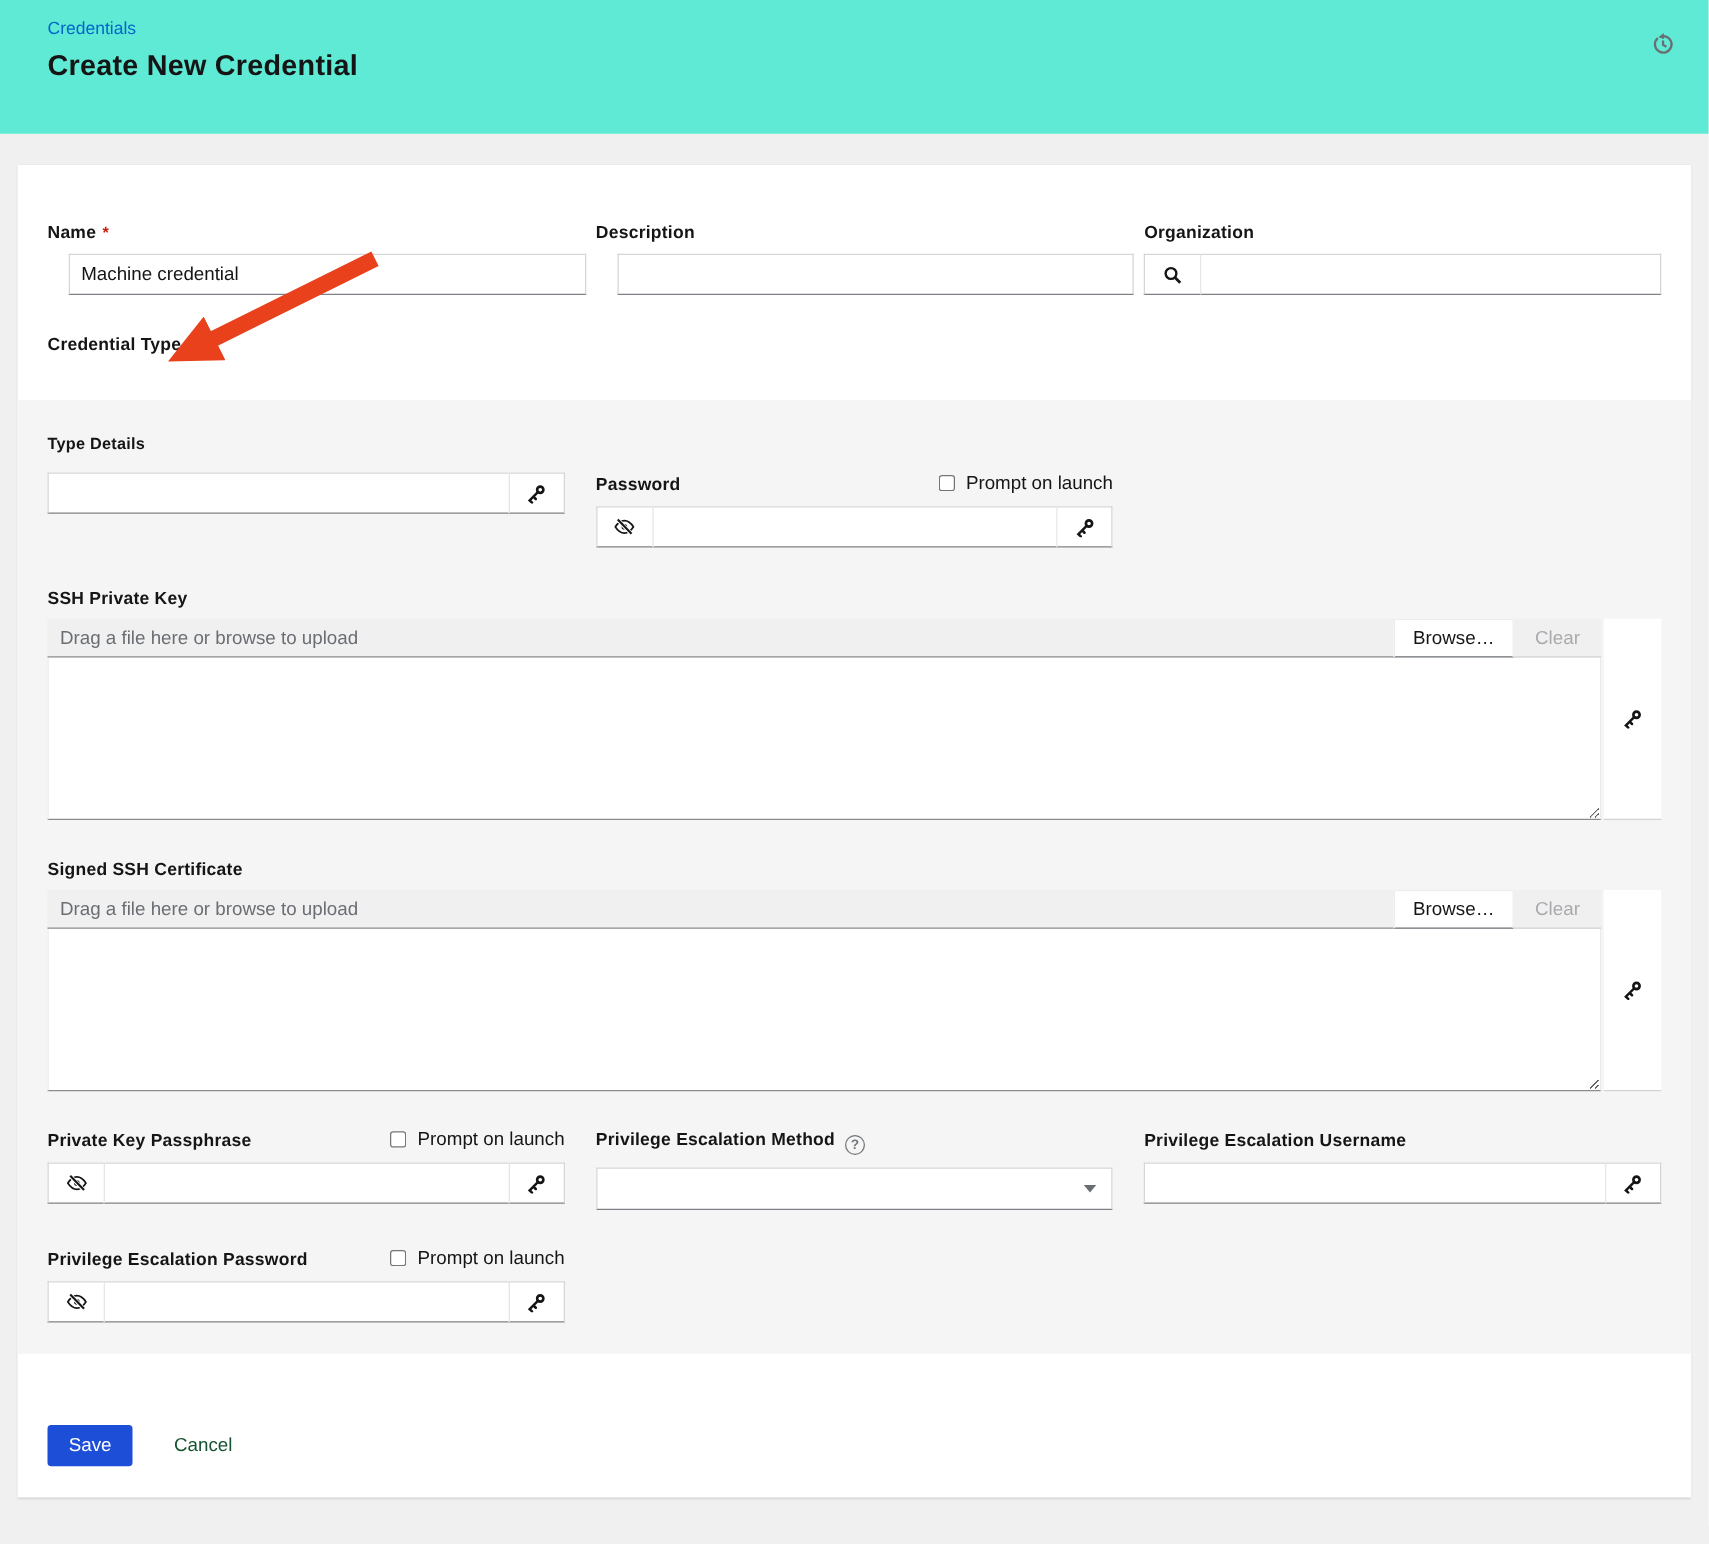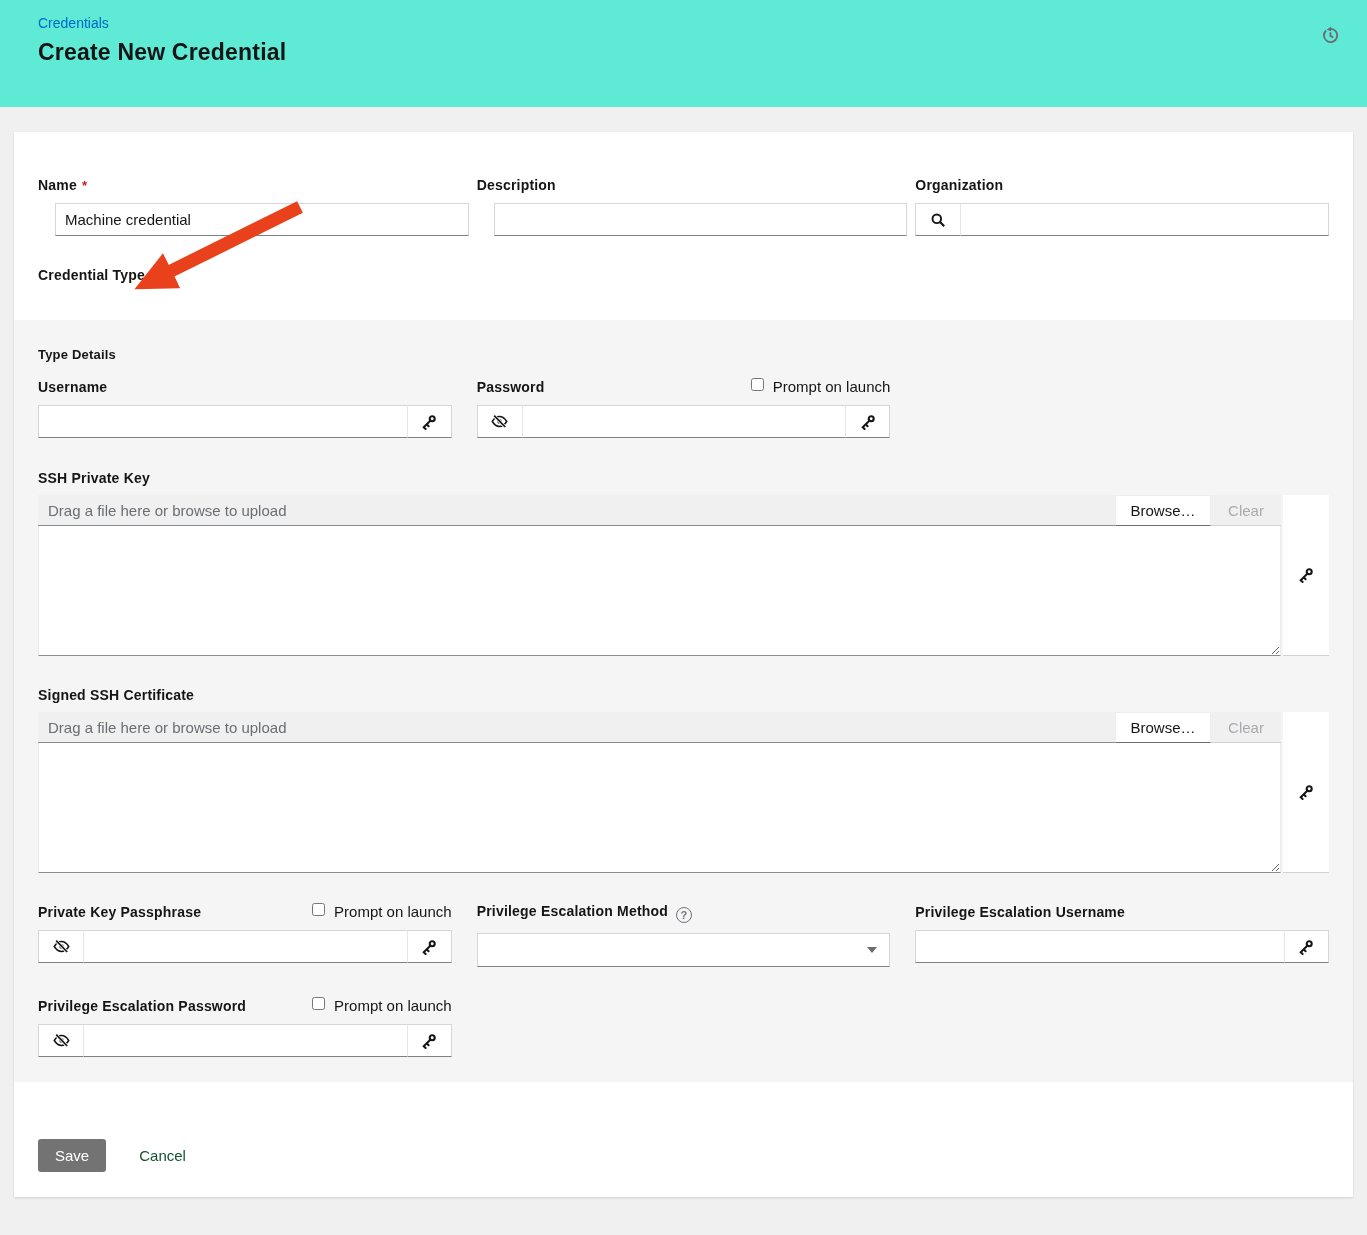--- a/index.html
+++ b/index.html
@@ -21,21 +21,21 @@
   .page-content { background:#f0f0f0; padding:25px 14px 16px; min-height:1147px; }
   .card { background:#fff; box-shadow:0 1px 2px rgba(3,3,3,.12), 0 0 1px rgba(3,3,3,.06); }
   .section-basic { padding:44px 24px 27px; }
   .grid3 { display:grid; grid-template-columns:repeat(3,1fr); column-gap:25px; row-gap:30px; }
   .field-label-row { display:flex; justify-content:space-between; align-items:center; min-height:17px; margin-bottom:10px; }
   .field-label { font-size:14px; font-weight:700; letter-spacing:.2px; }
   .req { color:#c9190b; font-weight:700; margin-left:5px; font-size:13px; }
   .help-icon { display:inline-flex; width:16px; height:16px; border:1px solid #72767b; border-radius:50%;
     color:#72767b; font-size:11px; align-items:center; justify-content:center; margin-left:8px;
     font-weight:700; vertical-align:-3px; cursor:pointer; }
-  .prompt { display:flex; gap:9px; font-size:15px; font-weight:400; }
+  .prompt { display:flex; align-items:center; gap:9px; font-size:15px; font-weight:400; }
   .prompt input[type=checkbox]{ width:13px; height:13px; cursor:pointer; }
   
   .pf-input {
     width:100%; height:33px; background:#fff; padding:0 9px; font-size:15px; color:#151515;
     font-family:inherit; border:1px solid #d6d6d6; border-bottom-color:#7d8084; outline:none;margin-left:17px;
   }
   .pf-select {
     width:100%; height:34px; background:#fff; border:1px solid #d6d6d6; border-bottom-color:#7d8084;
     display:flex; align-items:center; justify-content:space-between; padding:0 12px; font-size:15px; cursor:pointer;
   }
@@ -62,21 +62,21 @@
   .up-textarea { display:block; width:100%; height:130px; resize:both; background:#fff;
     border:1px solid #ebebeb; border-top:none; border-bottom-color:#8a8d90; font-family:"Liberation Mono","DejaVu Sans Mono",monospace; font-size:13px; padding:6px 9px; outline:none; }
   .key-col { width:46px; margin-left:2px; background:#fff; border-bottom:1px solid #d2d2d2;
     display:flex; align-items:center; justify-content:center; cursor:pointer; }
   
   .section-type { background:#f5f5f5; padding:27px 24px 25px; }
   .type-heading { font-size:13px; font-weight:700; margin-bottom:16px; letter-spacing:.2px; }
   .row-gap { margin-bottom:31px; }
   
   .section-actions { padding:57px 24px 25px; display:flex; align-items:center; gap:33px; }
-  .save-btn { background:#737373; color:#fff; border:none; border-radius:3px; padding:8px 17px;
+  .save-btn { background:#1d4ed8; color:#fff; border:none; border-radius:3px; padding:8px 17px;
     font-size:15px; font-family:inherit; cursor:pointer; }
   .cancel-link { color:#14532d; font-size:15px; text-decoration:none; cursor:pointer; }
   
   .annot-arrow { position:absolute; left:112px; top:196px; z-index:5; pointer-events:none; }
   svg.icon { display:block; }
 </style>
 </head>
 <body>
 
 <svg width="0" height="0" style="position:absolute">
@@ -168,23 +168,20 @@
           </div>
         </div>
       </div>
     </div>
 
     <div class="section-type">
       <div class="type-heading">Type Details</div>
 
       <div class="grid3 row-gap">
         <div>
-          <div class="field-label-row">
-            <span class="field-label">Username</span>
-          </div>
           <div class="ig">
             <input type="text" value="" style="">
             <button class="ig-btn">
               <svg class="icon" width="16" height="16" viewBox="0 0 16 16">
                   <use href="#ico-key"></use>
                 </svg>
             </button>
           </div>
         </div>
         <div>

